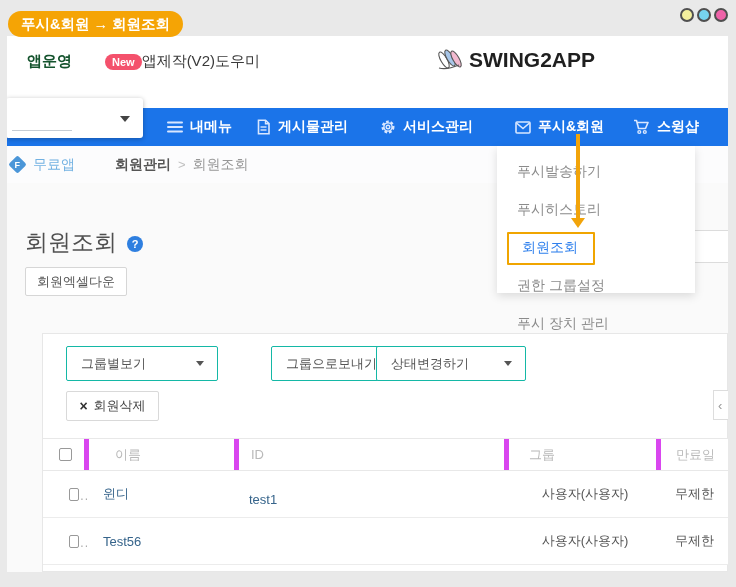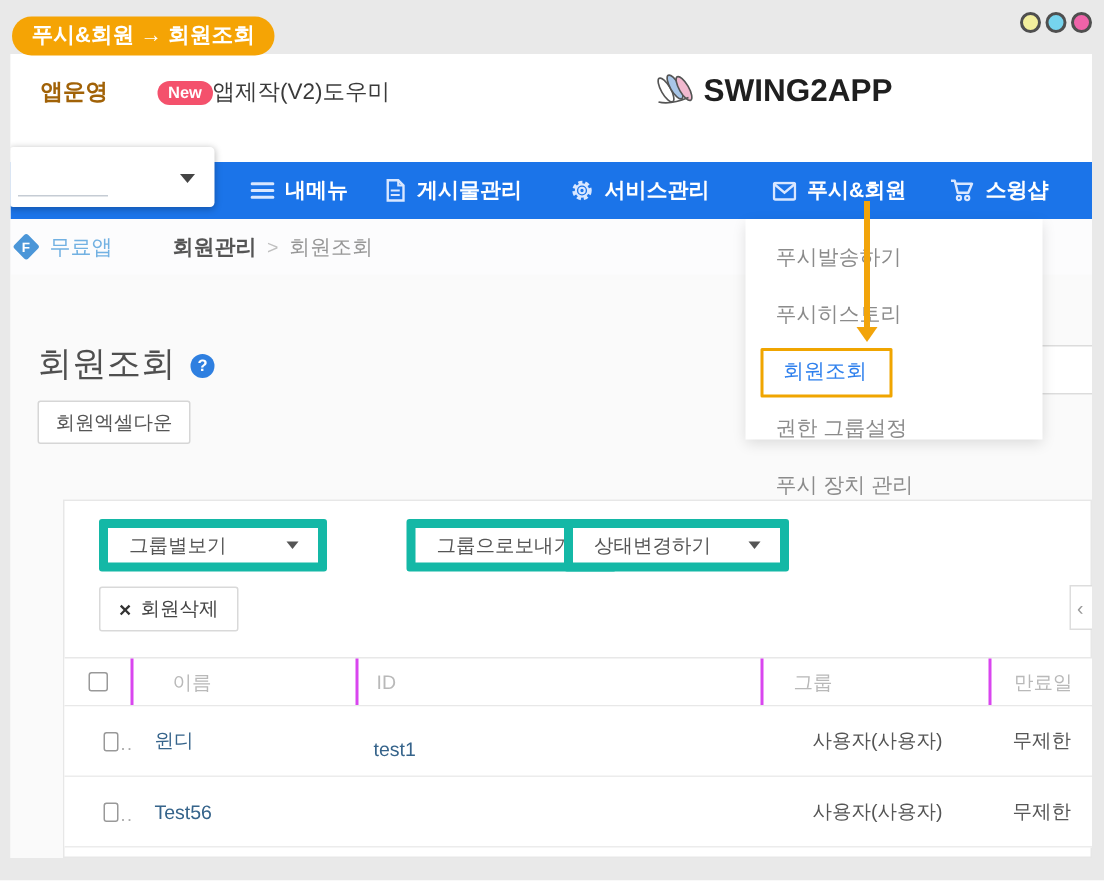--- a/index.html
+++ b/index.html
@@ -18,21 +18,21 @@
     background:#f5a405; color:#fff; font-size:14.5px; font-weight:bold;
     height:26px; line-height:26px; padding:0 13px; border-radius:13px; }
 
   
   .content { position:absolute; left:7px; top:36px; width:721px; height:536px;
              background:#fff; overflow:hidden; }
 
   
   .hdr { position:relative; height:72px; background:#fff; }
   .tab { position:absolute; top:16px; font-size:15px; color:#3a3a3a; cursor:default; }
-  .tab.active { color:#a16207; font-weight:bold; }
+  .tab.active { color:#14532d; font-weight:bold; }
   .tab-appmake { display:flex; align-items:center; gap:0; }
   .new-pill { background:#f4516c; color:#fff; font-size:11px; font-weight:bold;
               border-radius:9px; padding:2px 7px; }
   .logo { position:absolute; left:428px; top:8px; display:flex; align-items:center; }
   .logo-text { font-size:21px; font-weight:bold; color:#1f1f1f; letter-spacing:0px; }
 
   
   .navbar { position:absolute; top:72px; left:0; right:0; height:38px; background:#1b74e9; }
   .nav-select { position:absolute; left:-1px; top:-10px; width:137px; height:40px;
     background:#fff; border-radius:3px; box-shadow:0 1px 5px rgba(0,0,0,.28); }
@@ -65,21 +65,21 @@
   .cut-input { position:absolute; left:650px; top:47px; width:92px; height:33px;
     background:#fff; border:1px solid #dcdcdc; }
   .excel-btn { position:absolute; left:18px; top:84px; width:102px; height:29px;
     background:#fff; border:1px solid #d6d6d6; border-radius:2px; font-size:13px;
     color:#555; display:flex; align-items:center; justify-content:center; }
 
   
   .card { position:absolute; left:35px; top:150px; width:686px; height:239px;
     background:#fff; border:1px solid #e7e7e7; }
   .filter { position:absolute; top:12px; height:35px; background:#fff;
-    border:6px solid #14b8a6; border-radius:2px; display:flex; align-items:center; }
+    border:1px solid #14b8a6; border-radius:2px; display:flex; align-items:center; }
   .filter .lbl { font-size:13px; color:#555; margin-left:14px; flex:1; }
   .filter .tri { width:0; height:0; border-left:4.5px solid transparent;
     border-right:4.5px solid transparent; border-top:5.5px solid #555; margin-right:13px; }
   .f1 { left:23px; width:152px; } .f2 { left:180px; width:140px;margin-left:48px; } .f3 { left:333px; width:150px; }
   .del-btn { position:absolute; left:23px; top:57px; width:93px; height:30px;
     background:#fff; border:1px solid #d9d9d9; border-radius:2px; display:flex;
     align-items:center; justify-content:center; gap:6px; font-size:13px; color:#444; }
   .del-x { font-weight:bold; color:#333; font-size:14px; line-height:1; }
 
   
@@ -87,21 +87,21 @@
   .thead { display:flex; height:33px; border-top:1px solid #e8e8e8; border-bottom:1px solid #e8e8e8;
     align-items:center; color:#b9b9b9; font-size:13px; background:#fff; }
   .trow { display:flex; height:47px; border-bottom:1px solid #ececec; align-items:center;
     font-size:13px; background:#fff; }
   .c-chk { width:46px; display:flex; align-items:center; }
   .c-name { width:150px; } .c-id { width:270px; } .c-group { width:152px; text-align:center; }
   .c-exp { flex:1; text-align:center; }
   .thead .c-chk { padding-left:16px; }
   .thead .c-name { padding-left:26px; } .thead .c-id { padding-left:12px; }
   .thead .c-group { text-align:left; padding-left:20px; } .thead .c-exp { text-align:left; padding-left:15px; }
-  .thead > div { align-self:stretch; display:flex; align-items:center; border-right:2px solid #d946ef; }
+  .thead > div { align-self:stretch; display:flex; align-items:center; border-right:5px solid #d946ef; }
   .thead > div:last-child { border-right:none; }
   .thead .c-group, .thead .c-exp { display:flex; }
   .trow .c-chk { padding-left:26px; }
   .trow .c-name { padding-left:14px; } .trow .c-id { padding-left:10px;margin-top:11px; }
   .chk { width:13px; height:13px; border:1px solid #999; border-radius:2px; background:#fff; }
   .dots { color:#aaa; font-size:12px; letter-spacing:1px; margin-left:1px; margin-top:4px; }
   .link { color:#36648b; }
   .cell-txt { color:#555; }
 
   

